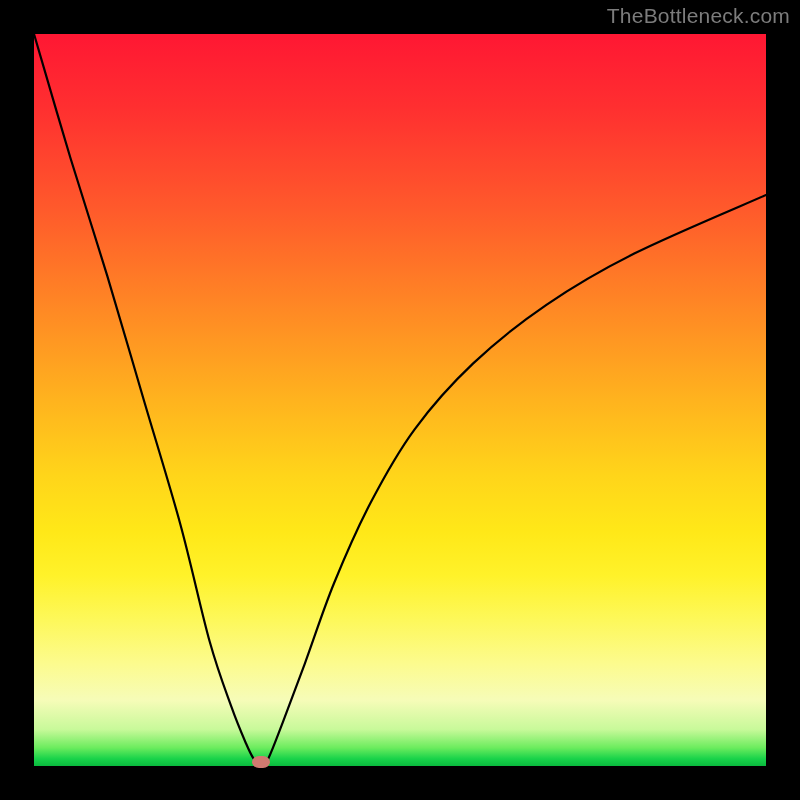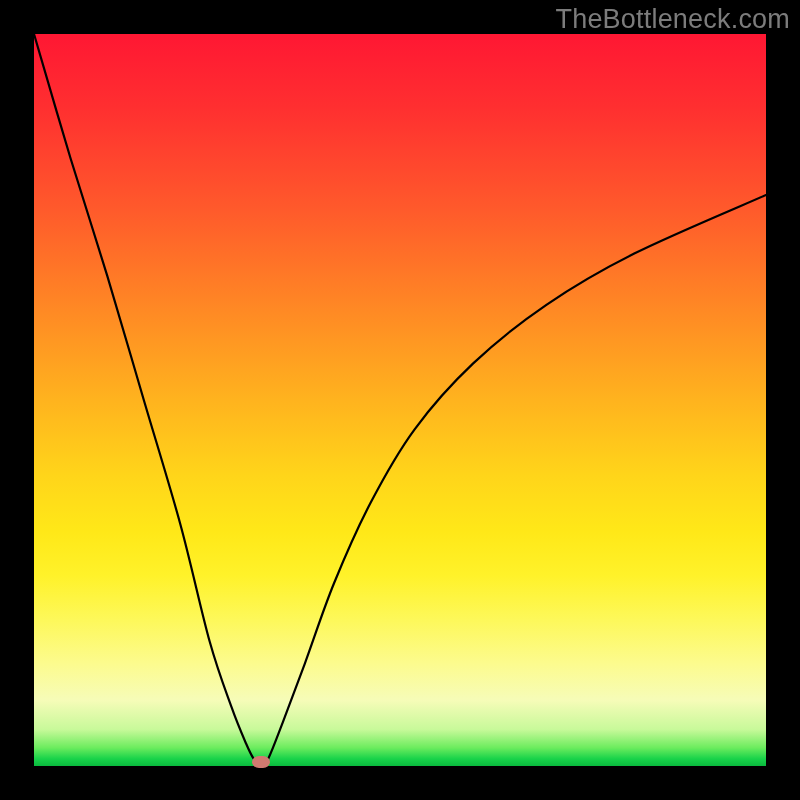--- a/index.html
+++ b/index.html
@@ -43,21 +43,21 @@
       #6cec5e 97.5%,
       #19d34a 99%,
       #0aba3e 100%
     );
   }
   .watermark {
     position: absolute;
     top: 4px;
     right: 10px;
     color: #7c7c7c;
-    font-size: 27px;
+    font-size: 21px;
     letter-spacing: 0.2px;
     font-weight: 500;
   }
   svg.curve {
     position: absolute;
     left: 0;
     top: 0;
     width: 732px;
     height: 732px;
     overflow: visible;

